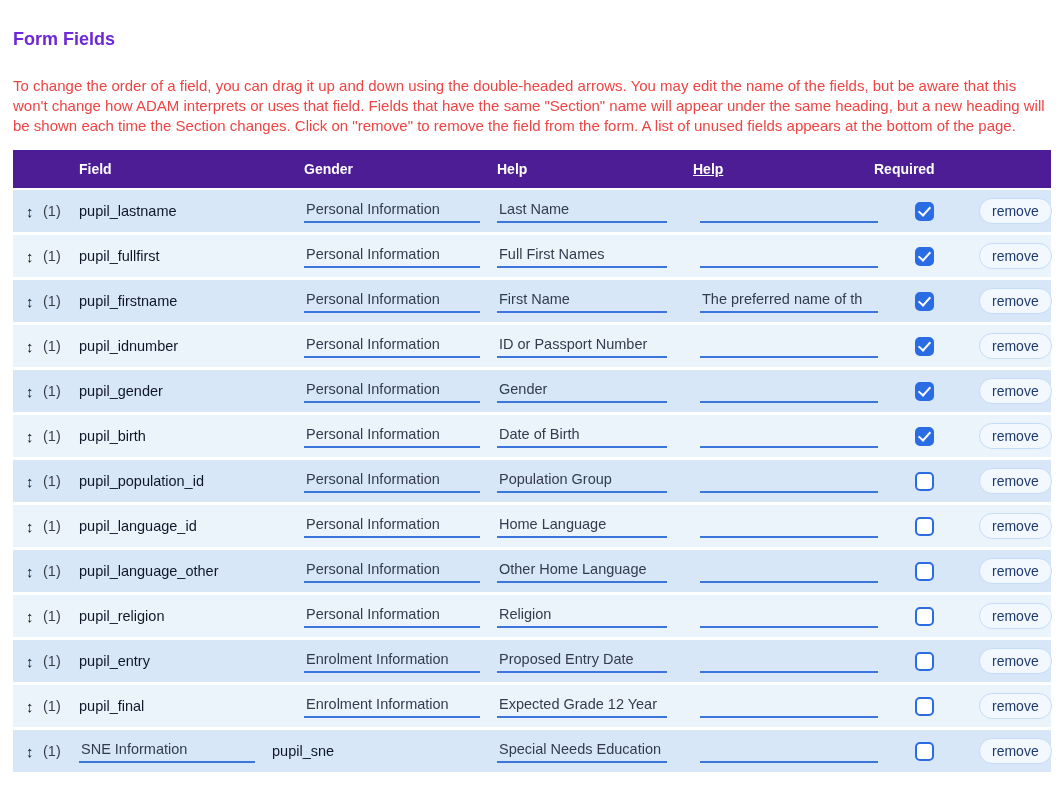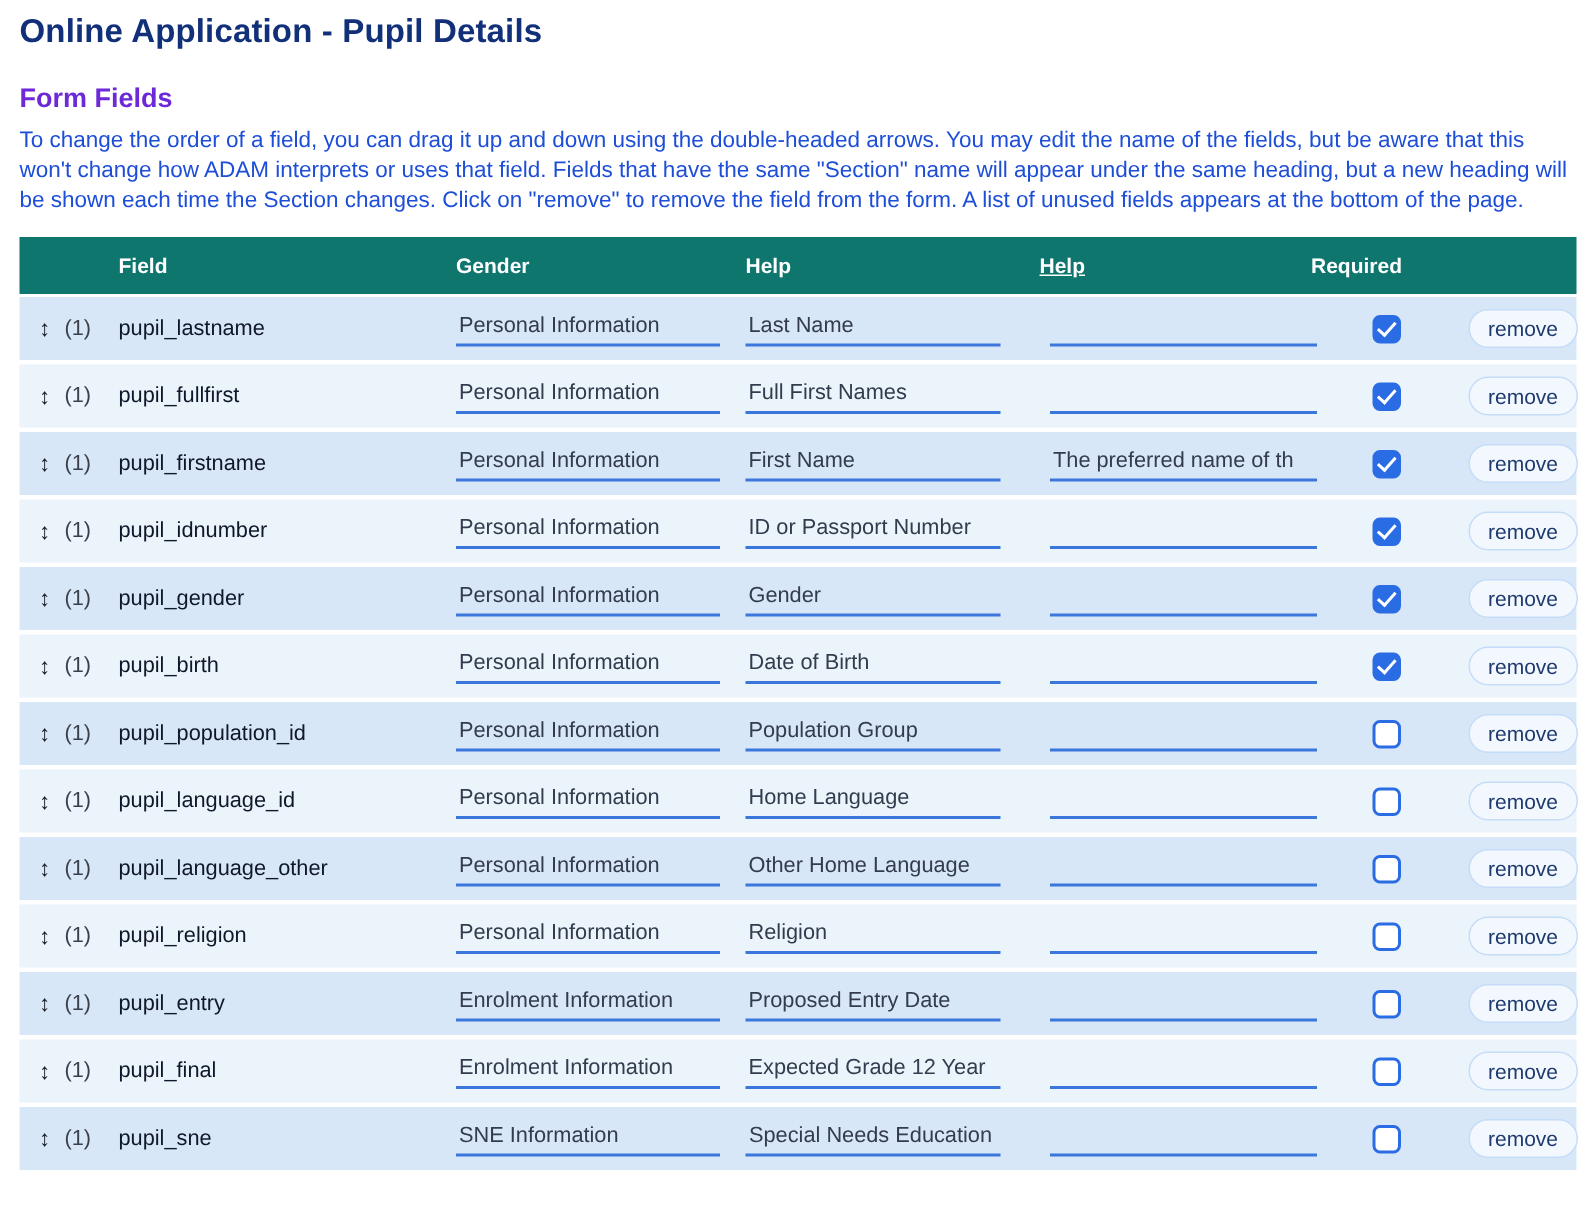--- a/index.html
+++ b/index.html
@@ -2,24 +2,24 @@
 <html><head>
 <meta charset="utf-8">
 <style>
   * { margin:0; padding:0; box-sizing:border-box; }
   html,body { width:1062px; height:811px; overflow:hidden; background:#ffffff;
     font-family:"Liberation Sans","DejaVu Sans",sans-serif; }
   .page { padding:8px 12px 0 13px; }
 
   h1.page-title { color:#12307a; font-size:22px; font-weight:bold; letter-spacing:0.1px; }
   h2.section-heading { color:#6d28d9; font-size:18px; font-weight:bold; margin-top:21px; }
-  p.intro { margin-top:8px; color:#1d4ed8; font-size:15px; line-height:20px; max-width:1038px; }
+  p.intro { margin-top:26px; color:#ef4444; font-size:15px; line-height:20px; max-width:1038px; }
 
   .table { margin-top:14px; width:1038px; }
-  .thead { display:flex; align-items:center; background:#0f766e; height:38px; color:#ffffff;
+  .thead { display:flex; align-items:center; background:#4c1d95; height:38px; color:#ffffff;
     font-size:14px; font-weight:bold; margin-bottom:2px; }
   .trow { display:flex; align-items:center; height:42px; margin-bottom:3px; }
   .tbody .trow:nth-child(odd)  { background:#d8e7f7; }
   .tbody .trow:nth-child(even) { background:#ecf4fb; }
 
   .cell { flex:0 0 auto; display:flex; align-items:center; }
   .c-order    { width:66px; padding-left:13px; }
   .c-field    { width:225px; }
   .c-section  { width:193px; }
   .c-label    { width:192px; }
@@ -56,21 +56,20 @@
   .h-section { width:193px; }
   .h-label { width:192px; }
   .h-help { width:185px; padding-left:4px;text-decoration:underline; }
   .h-required { width:94px; }
   .h-remove { width:83px; }
 </style>
 </head>
 <body>
 
 <div class="page">
-  <h1 class="page-title">Online Application - Pupil Details</h1>
   <h2 class="section-heading">Form Fields</h2>
   <p class="intro">To change the order of a field, you can drag it up and down using the double-headed arrows. You may edit the name of the fields, but be aware that this won't change how ADAM interprets or uses that field. Fields that have the same "Section" name will appear under the same heading, but a new heading will be shown each time the Section changes. Click on "remove" to remove the field from the form. A list of unused fields appears at the bottom of the page.</p>
 
   <div class="table">
     <div class="thead">
       <div class="h-order"></div>
       <div class="h-field">Field</div>
       <div class="h-section">Gender</div>
       <div class="h-label">Help</div>
       <div class="h-help">Help</div>
@@ -376,26 +375,26 @@
     <div class="cell c-remove">
       <button class="remove-btn">remove</button>
     </div>
   </div>
 
   <div class="trow">
     <div class="cell c-order">
       <span class="drag">↕</span>
       <span class="ordnum">(1)</span>
     </div>
+    <div class="cell c-section">
+      <input class="uinput" type="text" value="SNE Information" style="">
+    </div>
     <div class="cell c-field">
       <span class="field-name">pupil_sne</span>
     </div>
-    <div class="cell c-section">
-      <input class="uinput" type="text" value="SNE Information" style="">
-    </div>
     <div class="cell c-label">
       <input class="uinput" type="text" value="Special Needs Education S" style="">
     </div>
     <div class="cell c-help">
       <input class="uinput" type="text" value="" style="">
     </div>
     <div class="cell c-required">
       <span class="checkbox"></span>
     </div>
     <div class="cell c-remove">

